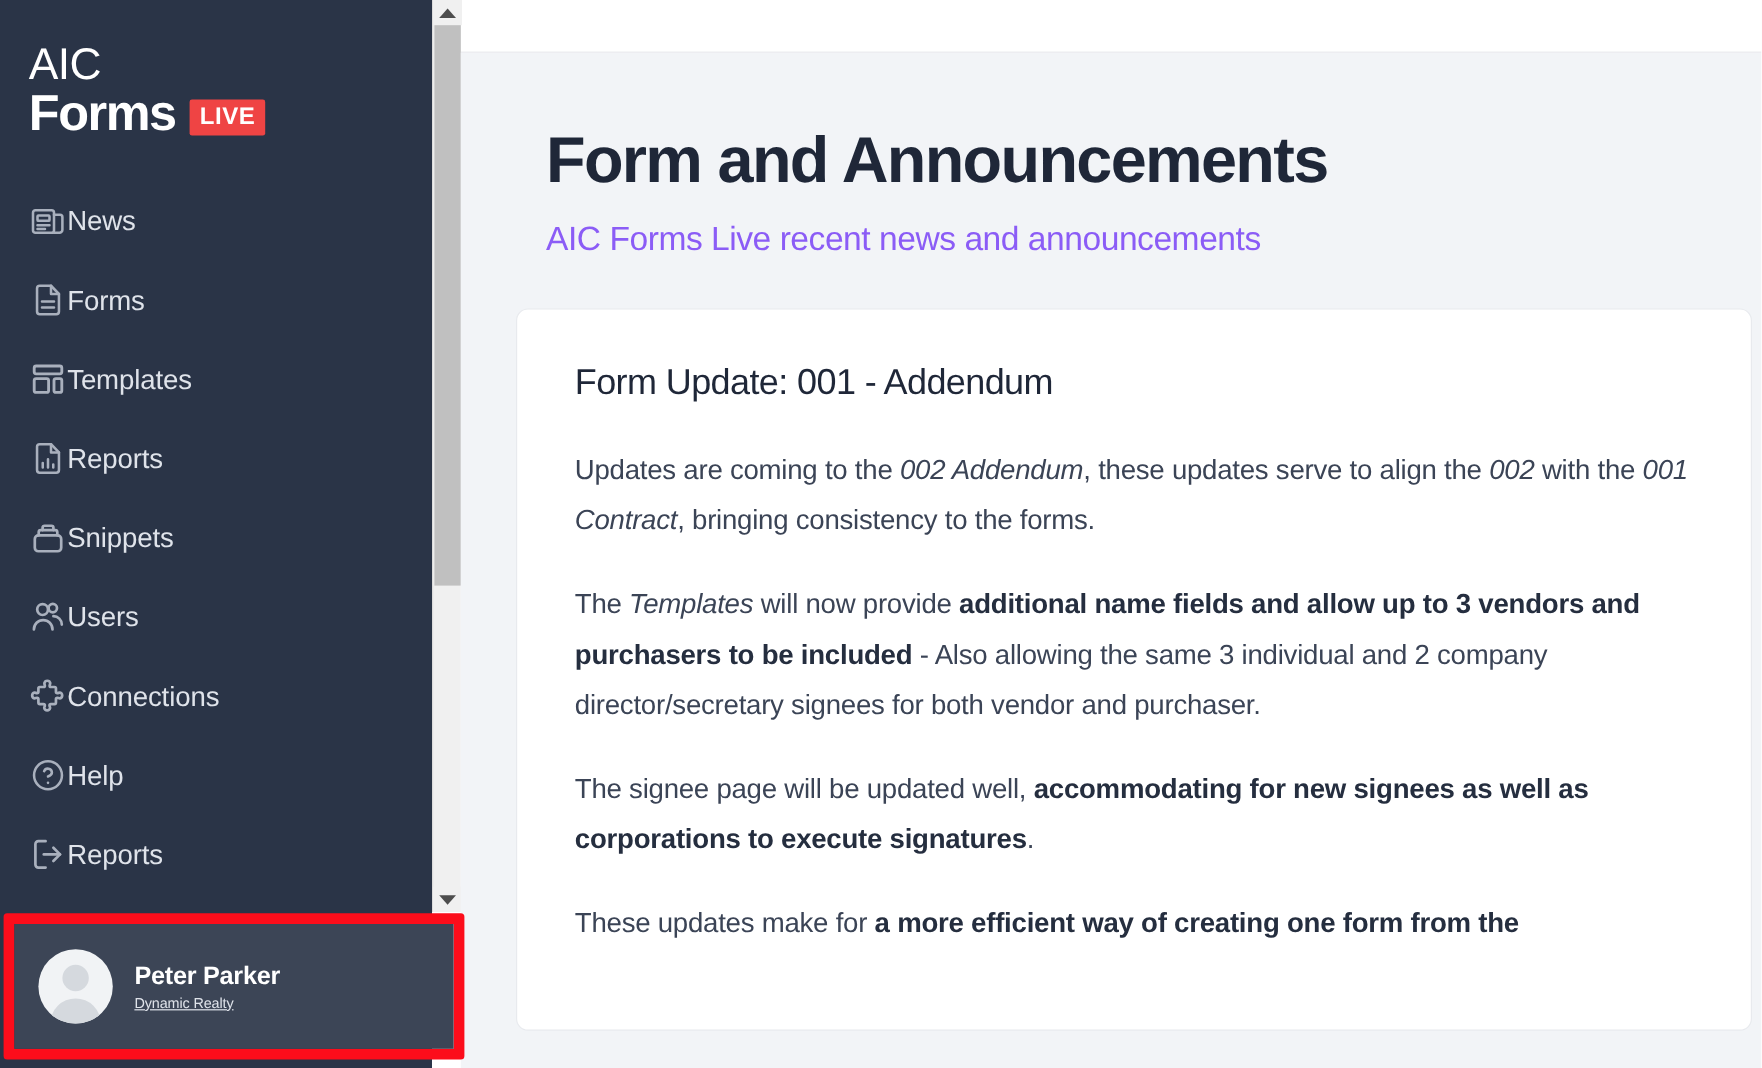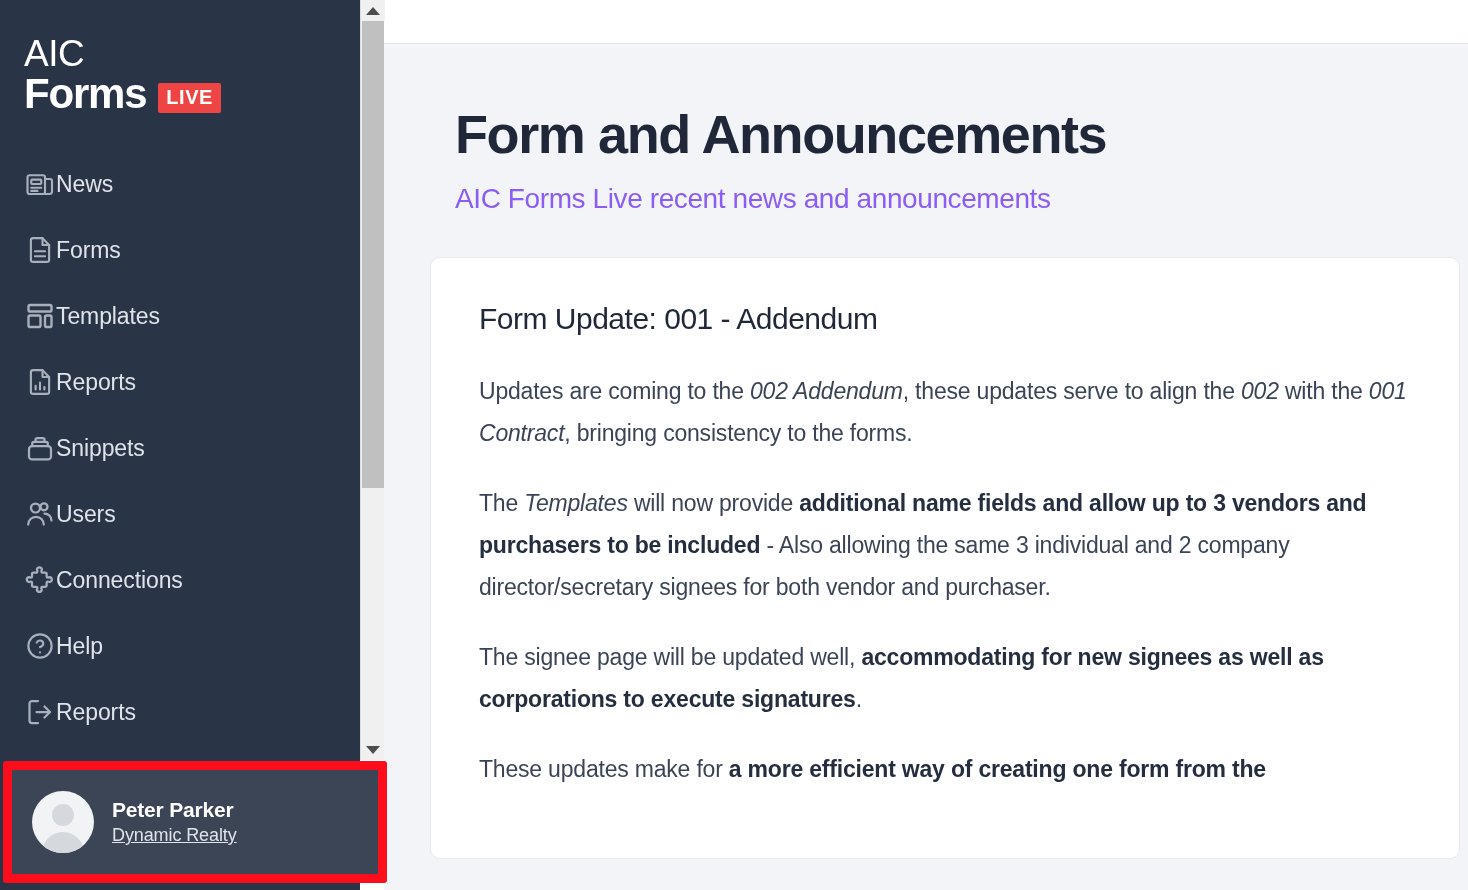--- a/index.html
+++ b/index.html
@@ -213,21 +213,21 @@
     background: #d5d9de;
   }
   .user-meta { display: flex; flex-direction: column; gap: 3px; }
   .user-name {
     font-size: 21px;
     font-weight: bold;
     color: #ffffff;
     letter-spacing: -0.2px;
   }
   .user-org {
-    font-size: 18px;
+    font-size: 12px;
     color: #dfe3ea;
     text-decoration: underline;
     letter-spacing: -0.1px;
     cursor: pointer;
   }
 
   
   .main {
     position: absolute;
     left: 384px;

